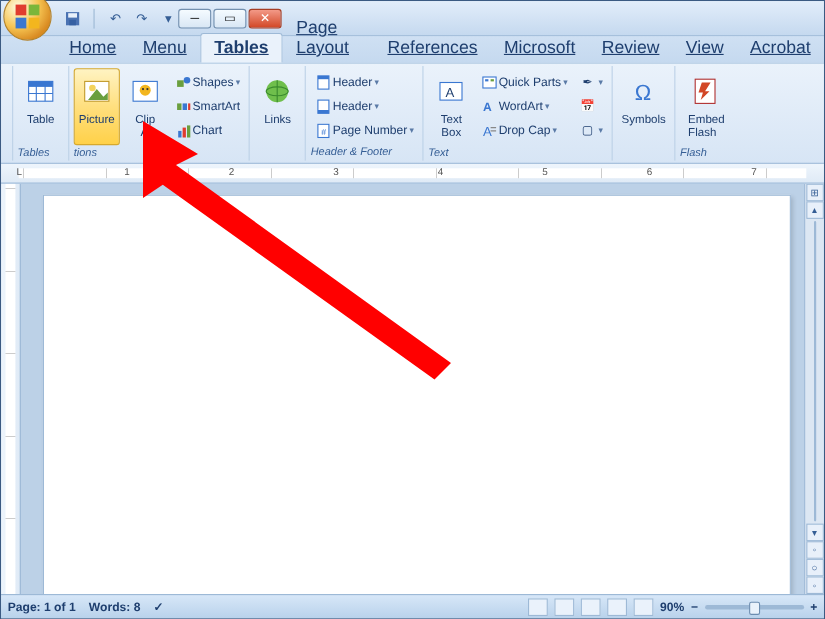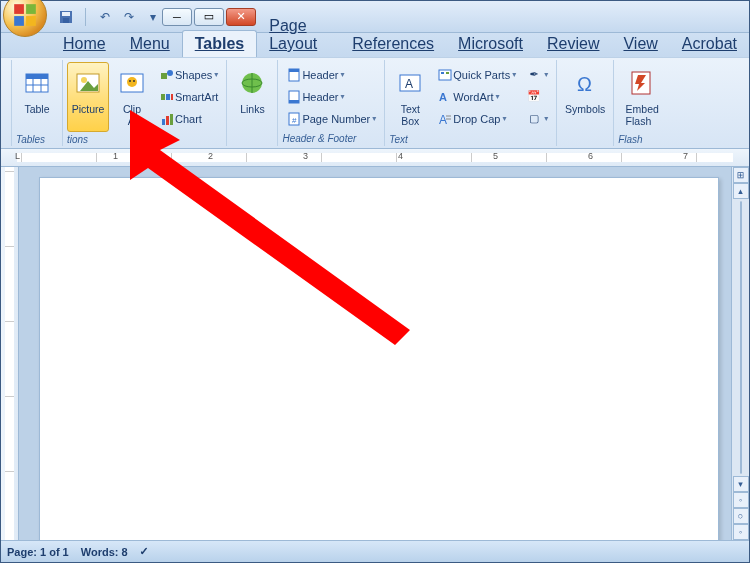--- a/index.html
+++ b/index.html
@@ -350,19 +350,30 @@
       <div class="sbtn">◦</div>
       <div class="sbtn">○</div>
       <div class="sbtn">◦</div>
     </div>
   </div>
 
   <div class="statusbar">
     <span>Page: 1 of 1</span>
     <span>Words: 8</span>
     <span>✓</span>
+    <div class="right">
+      <div class="view-btn"></div>
+      <div class="view-btn"></div>
+      <div class="view-btn"></div>
+      <div class="view-btn"></div>
+      <div class="view-btn"></div>
+      <span>90%</span>
+      <span>−</span>
+      <div class="zoom-slider"></div>
+      <span>+</span>
+    </div>
   </div>
 
   <svg class="red-arrow" style="left:100px;top:95px" width="330" height="260">
     <polygon points="30,15 80,45 60,55 310,235 295,250 48,73 30,85" fill="#ff0000"></polygon>
   </svg>
 
 </div>
 
 </body></html>

